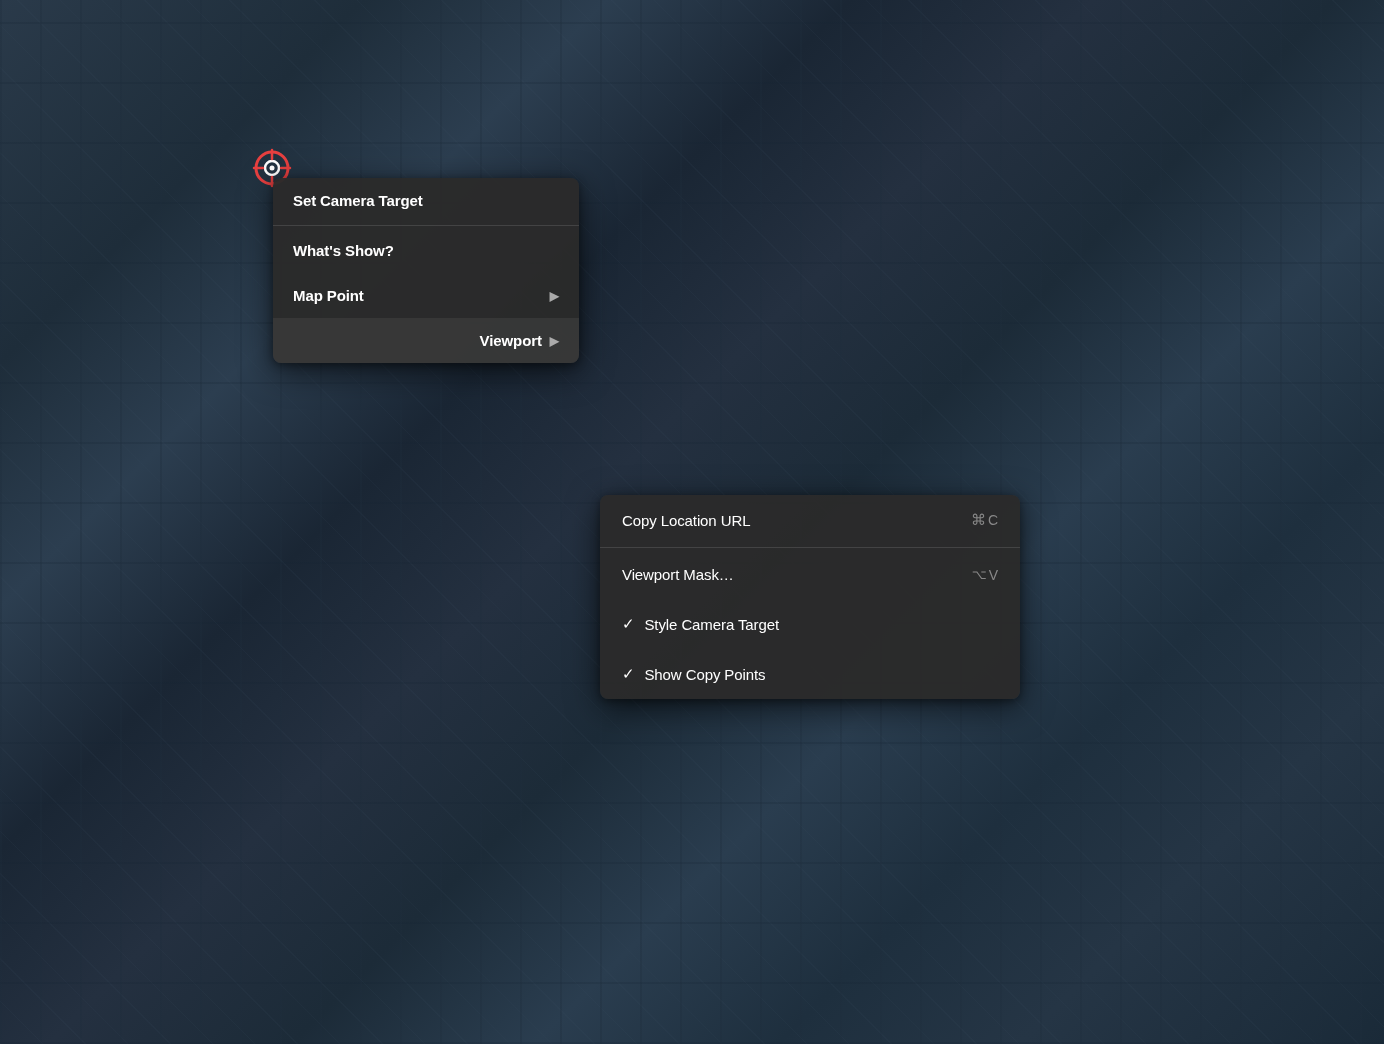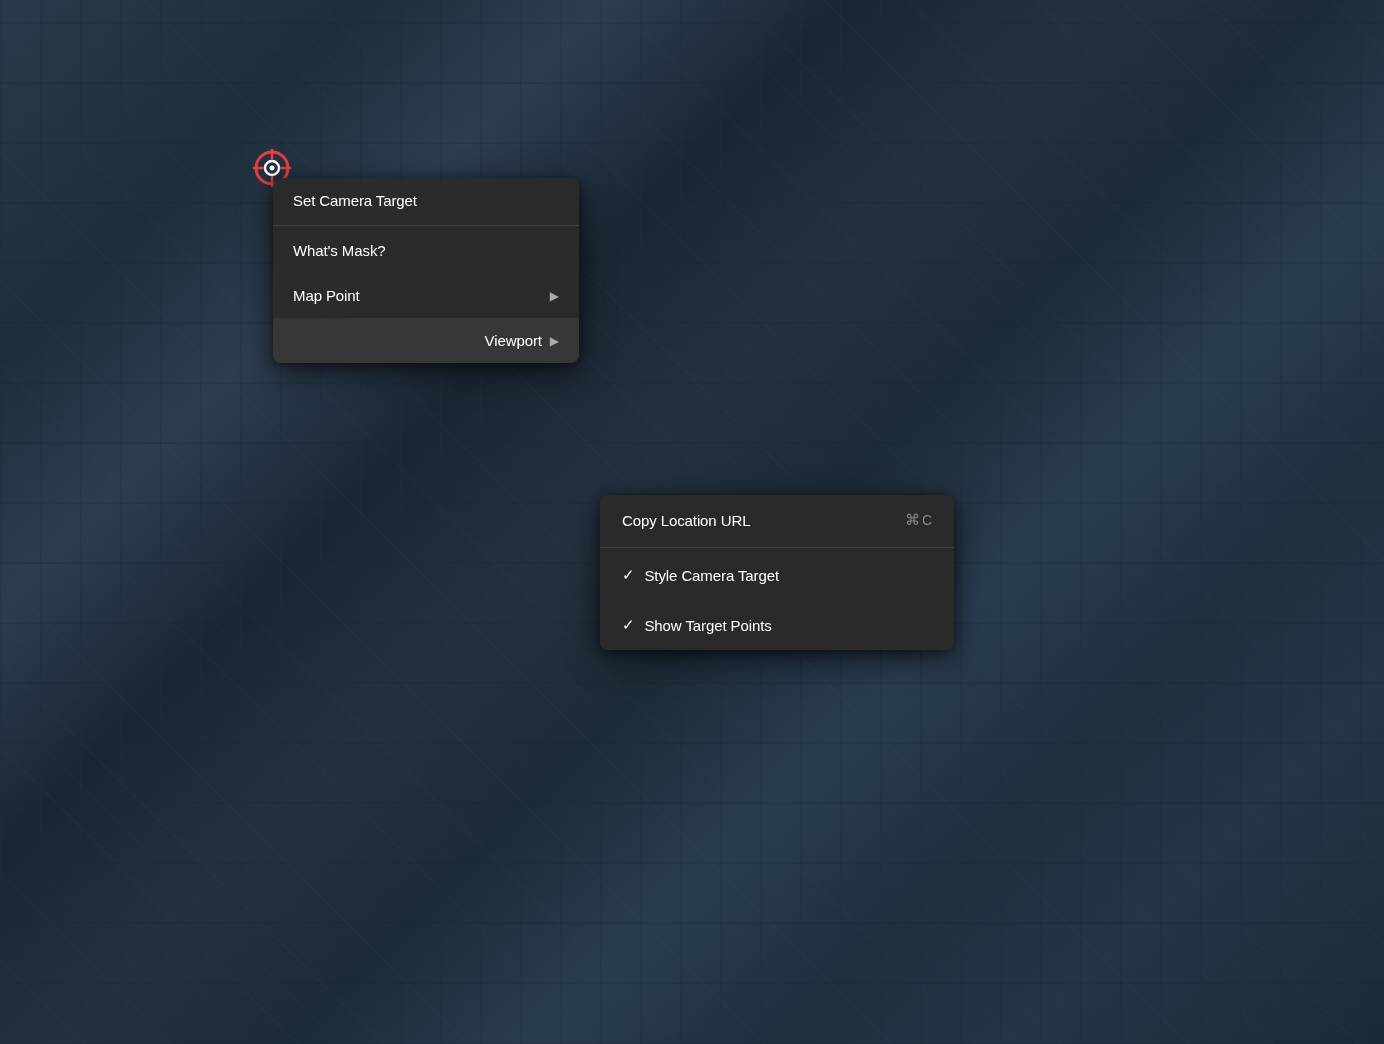--- a/index.html
+++ b/index.html
@@ -83,21 +83,21 @@
       box-shadow: 0 8px 32px rgba(0,0,0,0.6), 0 2px 8px rgba(0,0,0,0.4);
     }
 
     .menu-item {
       display: flex;
       align-items: center;
       justify-content: space-between;
       padding: 14px 20px;
       color: #ffffff;
       font-size: 15px;
-      font-weight: 400;
+      font-weight: 700;
       cursor: pointer;
       letter-spacing: -0.1px;
       transition: background 0.1s;
     }
 
     .menu-item.has-submenu {
       background: rgba(70, 70, 70, 0.45);
       justify-content: flex-end;
     }
 
@@ -111,21 +111,21 @@
       font-size: 12px;
       color: #aaa;
       margin-left: 8px;
     }
 
     
     .context-menu-secondary {
       position: absolute;
       top: 495px;
       left: 600px;
-      width: 354px;
+      width: 420px;
       background: rgba(42, 42, 42, 0.97);
       border-radius: 8px;
       overflow: hidden;
       z-index: 101;
       box-shadow: 0 8px 32px rgba(0,0,0,0.6), 0 2px 8px rgba(0,0,0,0.4);
     }
 
     .submenu-item {
       display: flex;
       align-items: center;
@@ -197,21 +197,21 @@
 <div class="context-menu-primary">
 
   <div class="menu-item">
     <span>Set Camera Target</span>
   </div>
 
 
   <div class="menu-divider"></div>
 
   <div class="menu-item">
-    <span>What's Mask?</span>
+    <span>What's Show?</span>
   </div>
 
   <div class="menu-item">
     <span>Map Point</span>
     <span class="submenu-arrow">▶</span>
   </div>
 
   <div class="menu-item has-submenu">
     <span>Viewport</span>
     <span class="submenu-arrow">▶</span>
@@ -224,28 +224,35 @@
   <div class="submenu-item">
     <span>Copy Location URL</span>
     <span class="shortcut">
       <span class="cmd-symbol">⌘</span>
       <span>C</span>
     </span>
   </div>
 
   <div class="submenu-divider"></div>
 
+  <div class="submenu-item">
+    <span>Viewport Mask…</span>
+    <span class="shortcut">
+      <span class="option-symbol">⌥</span>
+      <span>V</span>
+    </span>
+  </div>
 
   <div class="submenu-item">
     <span class="check-label">
       <span class="checkmark">✓</span>
       <span>Style Camera Target</span>
     </span>
   </div>
 
   <div class="submenu-item">
     <span class="check-label">
       <span class="checkmark">✓</span>
-      <span>Show Target Points</span>
+      <span>Show Copy Points</span>
     </span>
   </div>
 
 </div>
 
 </body></html>

